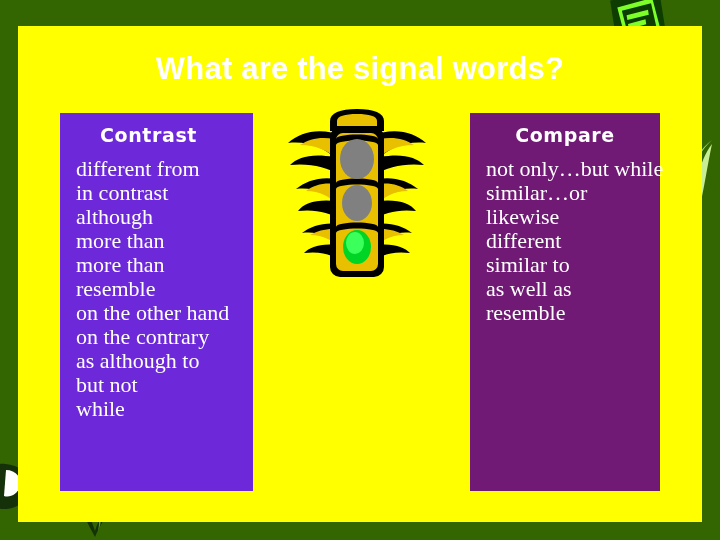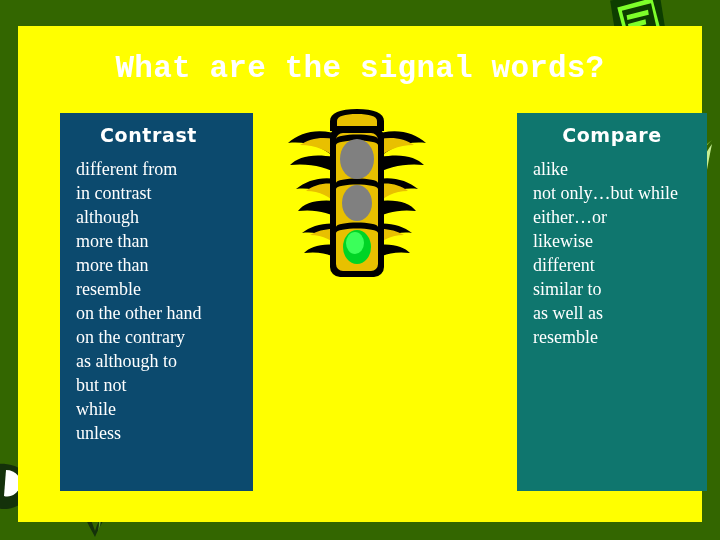--- a/index.html
+++ b/index.html
@@ -56,21 +56,21 @@
   }
 
   
   #title {
     position: absolute;
     left: 0;
     top: 52px;
     width: 720px;
     text-align: center;
     color: #ffffff;
-    font-family: Liberation Mono, monospace;
+    font-family: Liberation Sans, sans-serif;
     font-weight: bold;
     font-size: 31px;
     line-height: 34px;
     letter-spacing: 0.2px;
     white-space: nowrap;
   }
 
   
   .word-box {
     position: absolute;
@@ -104,21 +104,21 @@
   #contrast-box .box-heading { padding-right: 16px; }
 
   .word-list {
     list-style: none;
     margin: 0;
     padding: 10px 0 0 16px;
   }
   .word-list li {
     color: #ffffff;
     font-family: "Liberation Serif", serif;
-    font-size: 18px;
+    font-size: 22px;
     line-height: 24px;
     white-space: nowrap;
   }
 
   
   #traffic-light {
     position: absolute;
     left: 282px;
     top: 105px;
     width: 150px;
@@ -151,35 +151,34 @@
 
   <svg class="deco" id="sprout-bottom" viewBox="0 0 38 34">
     <path d="M6 0 C8 14 14 22 19 32 C24 20 30 12 34 2 C26 10 21 18 19 26 C16 16 11 6 6 0 Z" fill="#14310a"></path>
     <path d="M20 4 C23 10 24 18 22 26 C26 18 26 10 20 4 Z" fill="#5aa02a"></path>
   </svg>
 
   <div id="yellow-panel" style="background: rgb(255, 255, 0);"></div>
 
   <div id="title" style="color: rgb(255, 255, 255);">What are the signal words?</div>
 
-  <div class="word-box" id="contrast-box" style="background: #0c4a6e;">
+  <div class="word-box" id="contrast-box" style="background: #6d28d9;">
     <div class="box-heading">Contrast</div>
     <ul class="word-list" id="contrast-list">
         <li>different from</li>
         <li>in contrast</li>
         <li>although</li>
         <li>more than</li>
         <li>more than</li>
         <li>resemble</li>
         <li>on the other hand</li>
         <li>on the contrary</li>
         <li>as although to</li>
         <li>but not</li>
         <li>while</li>
-        <li>unless</li>
       </ul>
   </div>
 
   <svg id="traffic-light" viewBox="0 0 150 180">
 
     <g>
       <path d="M62 32 C40 22 20 26 6 38 C26 36 40 42 52 52 C30 48 16 52 8 60 C28 58 44 62 58 70 L62 32 Z" fill="#000000"></path>
       <path d="M88 32 C110 22 130 26 144 38 C124 36 110 42 98 52 C120 48 134 52 142 60 C122 58 106 62 92 70 L88 32 Z" fill="#000000"></path>
       <path d="M62 76 C44 70 26 74 14 84 C32 82 44 88 54 96 C34 94 22 98 16 106 C34 104 48 108 58 114 L62 76 Z" fill="#000000"></path>
       <path d="M88 76 C106 70 124 74 136 84 C118 82 106 88 96 96 C116 94 128 98 134 106 C116 104 102 108 92 114 L88 76 Z" fill="#000000"></path>
@@ -203,26 +202,25 @@
     <path d="M54 34 C54 28 96 28 96 34 L96 40 C96 34 54 34 54 40 Z" fill="#000000"></path>
     <path d="M54 78 C54 72 96 72 96 78 L96 84 C96 78 54 78 54 84 Z" fill="#000000"></path>
     <path d="M54 122 C54 116 96 116 96 122 L96 128 C96 122 54 122 54 128 Z" fill="#000000"></path>
 
     <ellipse cx="75" cy="54" rx="17" ry="20" fill="#808080"></ellipse>
     <ellipse cx="75" cy="98" rx="15" ry="18" fill="#808080"></ellipse>
     <ellipse cx="75" cy="142" rx="14" ry="17" fill="#00d425"></ellipse>
     <ellipse cx="73" cy="138" rx="9" ry="11" fill="#3bff5a"></ellipse>
   </svg>
 
-  <div class="word-box" id="compare-box" style="background: #0f766e; margin-left: 47px;">
+  <div class="word-box" id="compare-box" style="background: #701a75;">
     <div class="box-heading">Compare</div>
     <ul class="word-list" id="compare-list">
-        <li>alike</li>
         <li>not only…but while</li>
-        <li>either…or</li>
+        <li>similar…or</li>
         <li>likewise</li>
         <li>different</li>
         <li>similar to</li>
         <li>as well as</li>
         <li>resemble</li>
       </ul>
   </div>
 
 </div>
 

